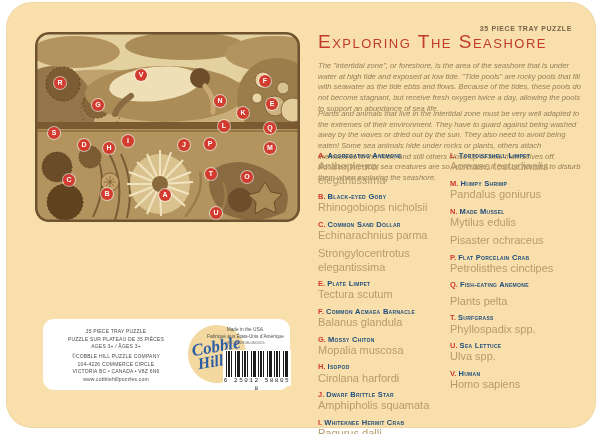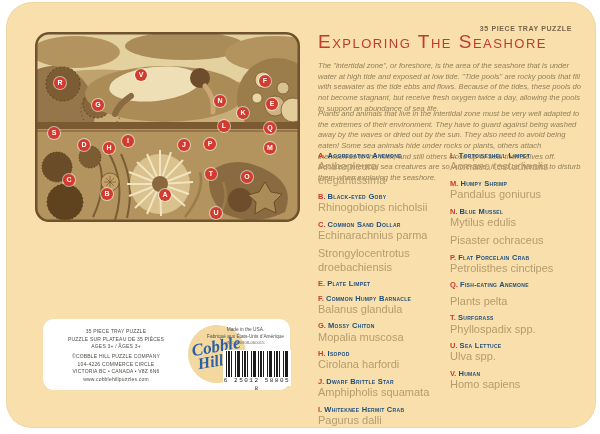--- a/index.html
+++ b/index.html
@@ -182,27 +182,28 @@
       </div>
       <div class="entry">
         <div class="entry-head"><span class="entry-letter">B. </span><span class="entry-name">Black-eyed Goby</span></div>
         <div class="entry-sci">Rhinogobiops nicholsii</div>
       </div>
       <div class="entry">
         <div class="entry-head"><span class="entry-letter">C. </span><span class="entry-name">Common Sand Dollar</span></div>
         <div class="entry-sci">Echinarachnius parma</div>
       </div>
       <div class="entry">
-        <div class="entry-sci">Strongylocentrotus droebachiensis</div>
+        <div class="entry-sci">Strongylocentrotus elegantissima</div>
       </div>
       <div class="entry">
         <div class="entry-head"><span class="entry-letter">E. </span><span class="entry-name">Plate Limpet</span></div>
-      </div>
-      <div class="entry">
-        <div class="entry-head"><span class="entry-letter">F. </span><span class="entry-name">Common Humpy Barnacle</span></div>
+        <div class="entry-sci">Tectura scutum</div>
+      </div>
+      <div class="entry">
+        <div class="entry-head"><span class="entry-letter">F. </span><span class="entry-name">Common Acmaea Barnacle</span></div>
         <div class="entry-sci">Balanus glandula</div>
       </div>
       <div class="entry">
         <div class="entry-head"><span class="entry-letter">G. </span><span class="entry-name">Mossy Chiton</span></div>
         <div class="entry-sci">Mopalia muscosa</div>
       </div>
       <div class="entry">
         <div class="entry-head"><span class="entry-letter">H. </span><span class="entry-name">Isopod</span></div>
         <div class="entry-sci">Cirolana harfordi</div>
       </div>
@@ -222,21 +223,21 @@
   <div id="legend-right" class="legend-col">
       <div class="entry">
         <div class="entry-head"><span class="entry-letter">L. </span><span class="entry-name">Tortoiseshell Limpet</span></div>
         <div class="entry-sci">Acmaea testudinalis</div>
       </div>
       <div class="entry">
         <div class="entry-head"><span class="entry-letter">M. </span><span class="entry-name">Humpy Shrimp</span></div>
         <div class="entry-sci">Pandalus goniurus</div>
       </div>
       <div class="entry">
-        <div class="entry-head"><span class="entry-letter">N. </span><span class="entry-name">Blue Mussel</span></div>
+        <div class="entry-head"><span class="entry-letter">N. </span><span class="entry-name">Made Mussel</span></div>
         <div class="entry-sci">Mytilus edulis</div>
       </div>
       <div class="entry">
         <div class="entry-sci">Pisaster ochraceus</div>
       </div>
       <div class="entry">
         <div class="entry-head"><span class="entry-letter">P. </span><span class="entry-name">Flat Porcelain Crab</span></div>
         <div class="entry-sci">Petrolisthes cinctipes</div>
       </div>
       <div class="entry">

